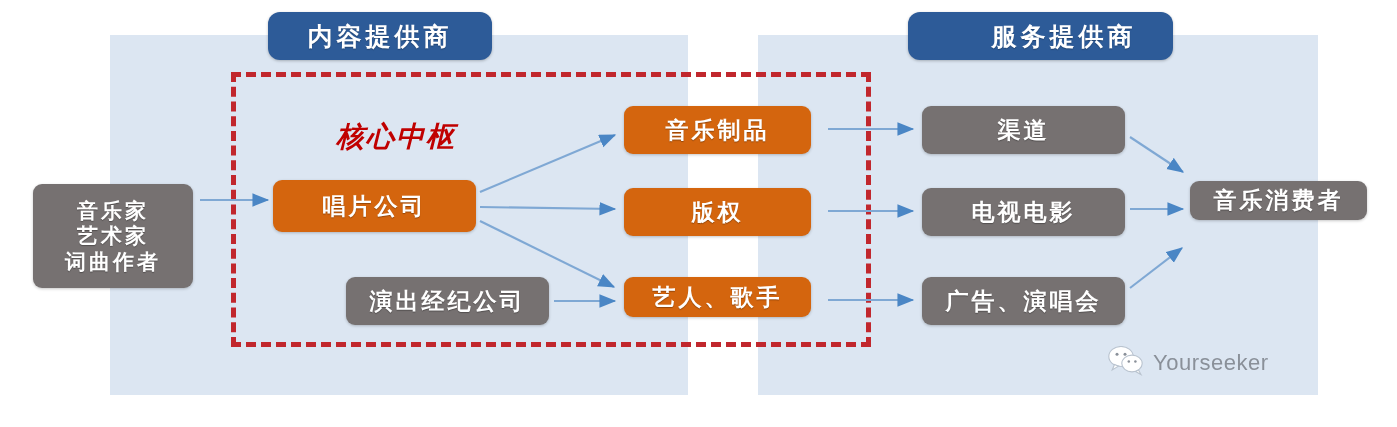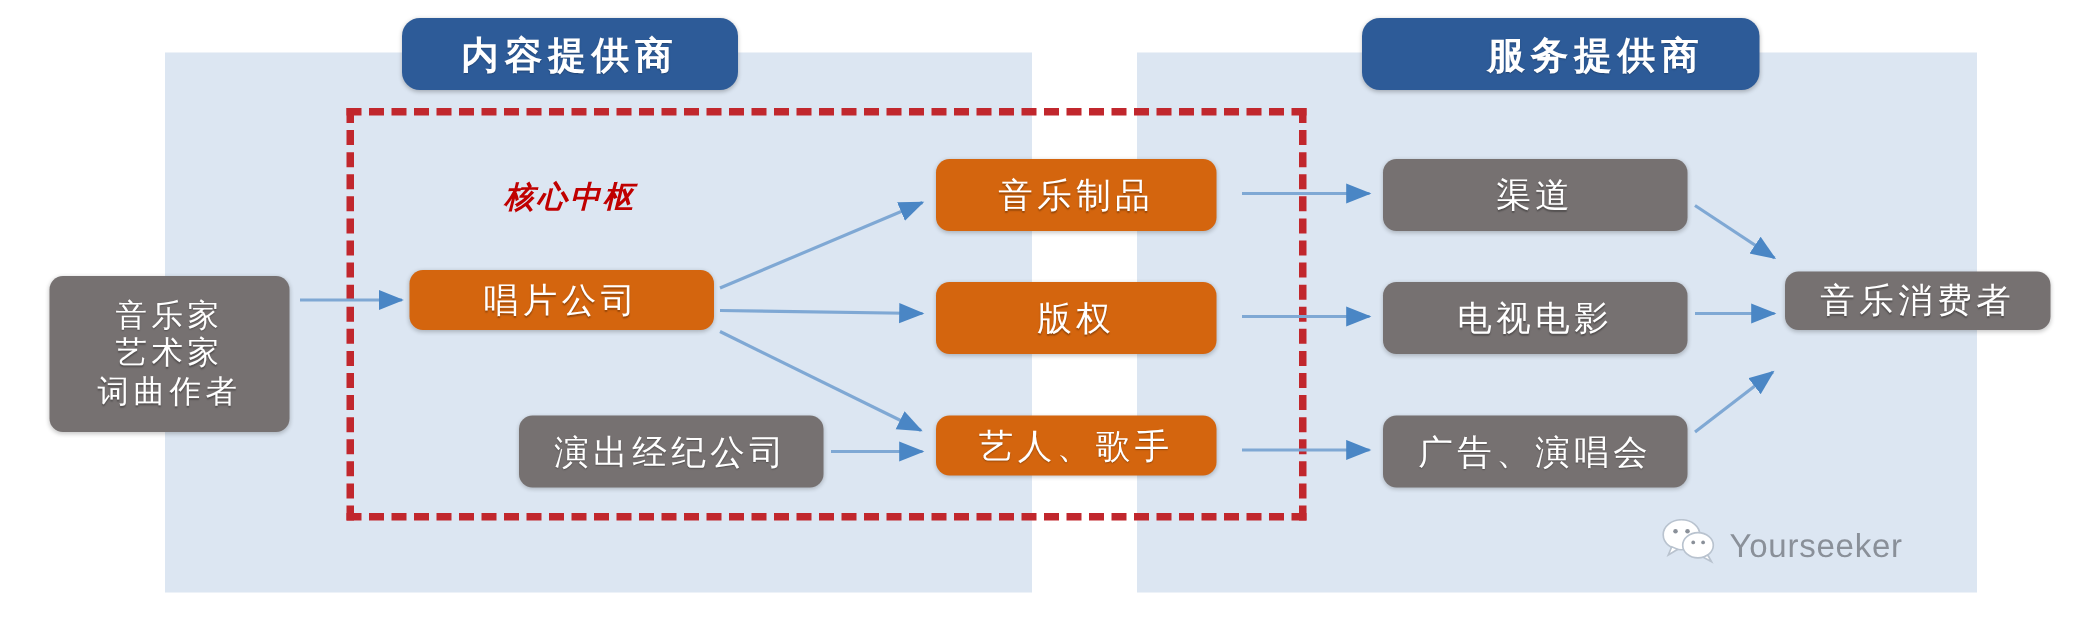--- a/index.html
+++ b/index.html
@@ -59,46 +59,46 @@
   .node {
     position: absolute;
     border-radius: 9px;
     display: flex;
     flex-direction: column;
     align-items: center;
     justify-content: center;
     color: #ffffff;
     font-size: 23px;
     letter-spacing: 3px;
-    font-weight: 400;
+    font-weight: 700;
     text-shadow: 0 1px 1px rgba(0,0,0,0.3);
     box-shadow: 0 1px 3px rgba(0,0,0,0.22);
     text-align: center;
     line-height: 1.22;
   }
   .node.gray   { background: #767171; }
   .node.orange { background: #d4650e; }
 
   #node-creators   { left: 33px;  top: 143px; width: 160px; height: 104px; font-size: 21px; margin-top: 41px; }
-  #node-label      { left: 273px; top: 180px; width: 203px; height: 40px; }
+  #node-label      { left: 273px; top: 180px; width: 203px; height: 52px; }
   #node-agency     { left: 346px; top: 277px; width: 203px; height: 48px; }
   #node-products   { left: 624px; top: 106px; width: 187px; height: 48px; }
   #node-copyright  { left: 624px; top: 188px; width: 187px; height: 48px; }
   #node-artists    { left: 624px; top: 277px; width: 187px; height: 40px; }
   #node-channel    { left: 922px; top: 106px; width: 203px; height: 48px; }
   #node-tvfilm     { left: 922px; top: 188px; width: 203px; height: 48px; }
   #node-adconcert  { left: 922px; top: 277px; width: 203px; height: 48px; }
   #node-consumers  { left: 1190px; top: 181px; width: 177px; height: 39px; }
 
   
   #core-hub {
     position: absolute;
     left: 336px;
     top: 118px;
-    font-size: 20px;
+    font-size: 28px;
     font-weight: 700;
     font-style: italic;
     color: #c00000;
     letter-spacing: 2px;
     white-space: nowrap;
   }
 
   
   #arrows {
     position: absolute;

